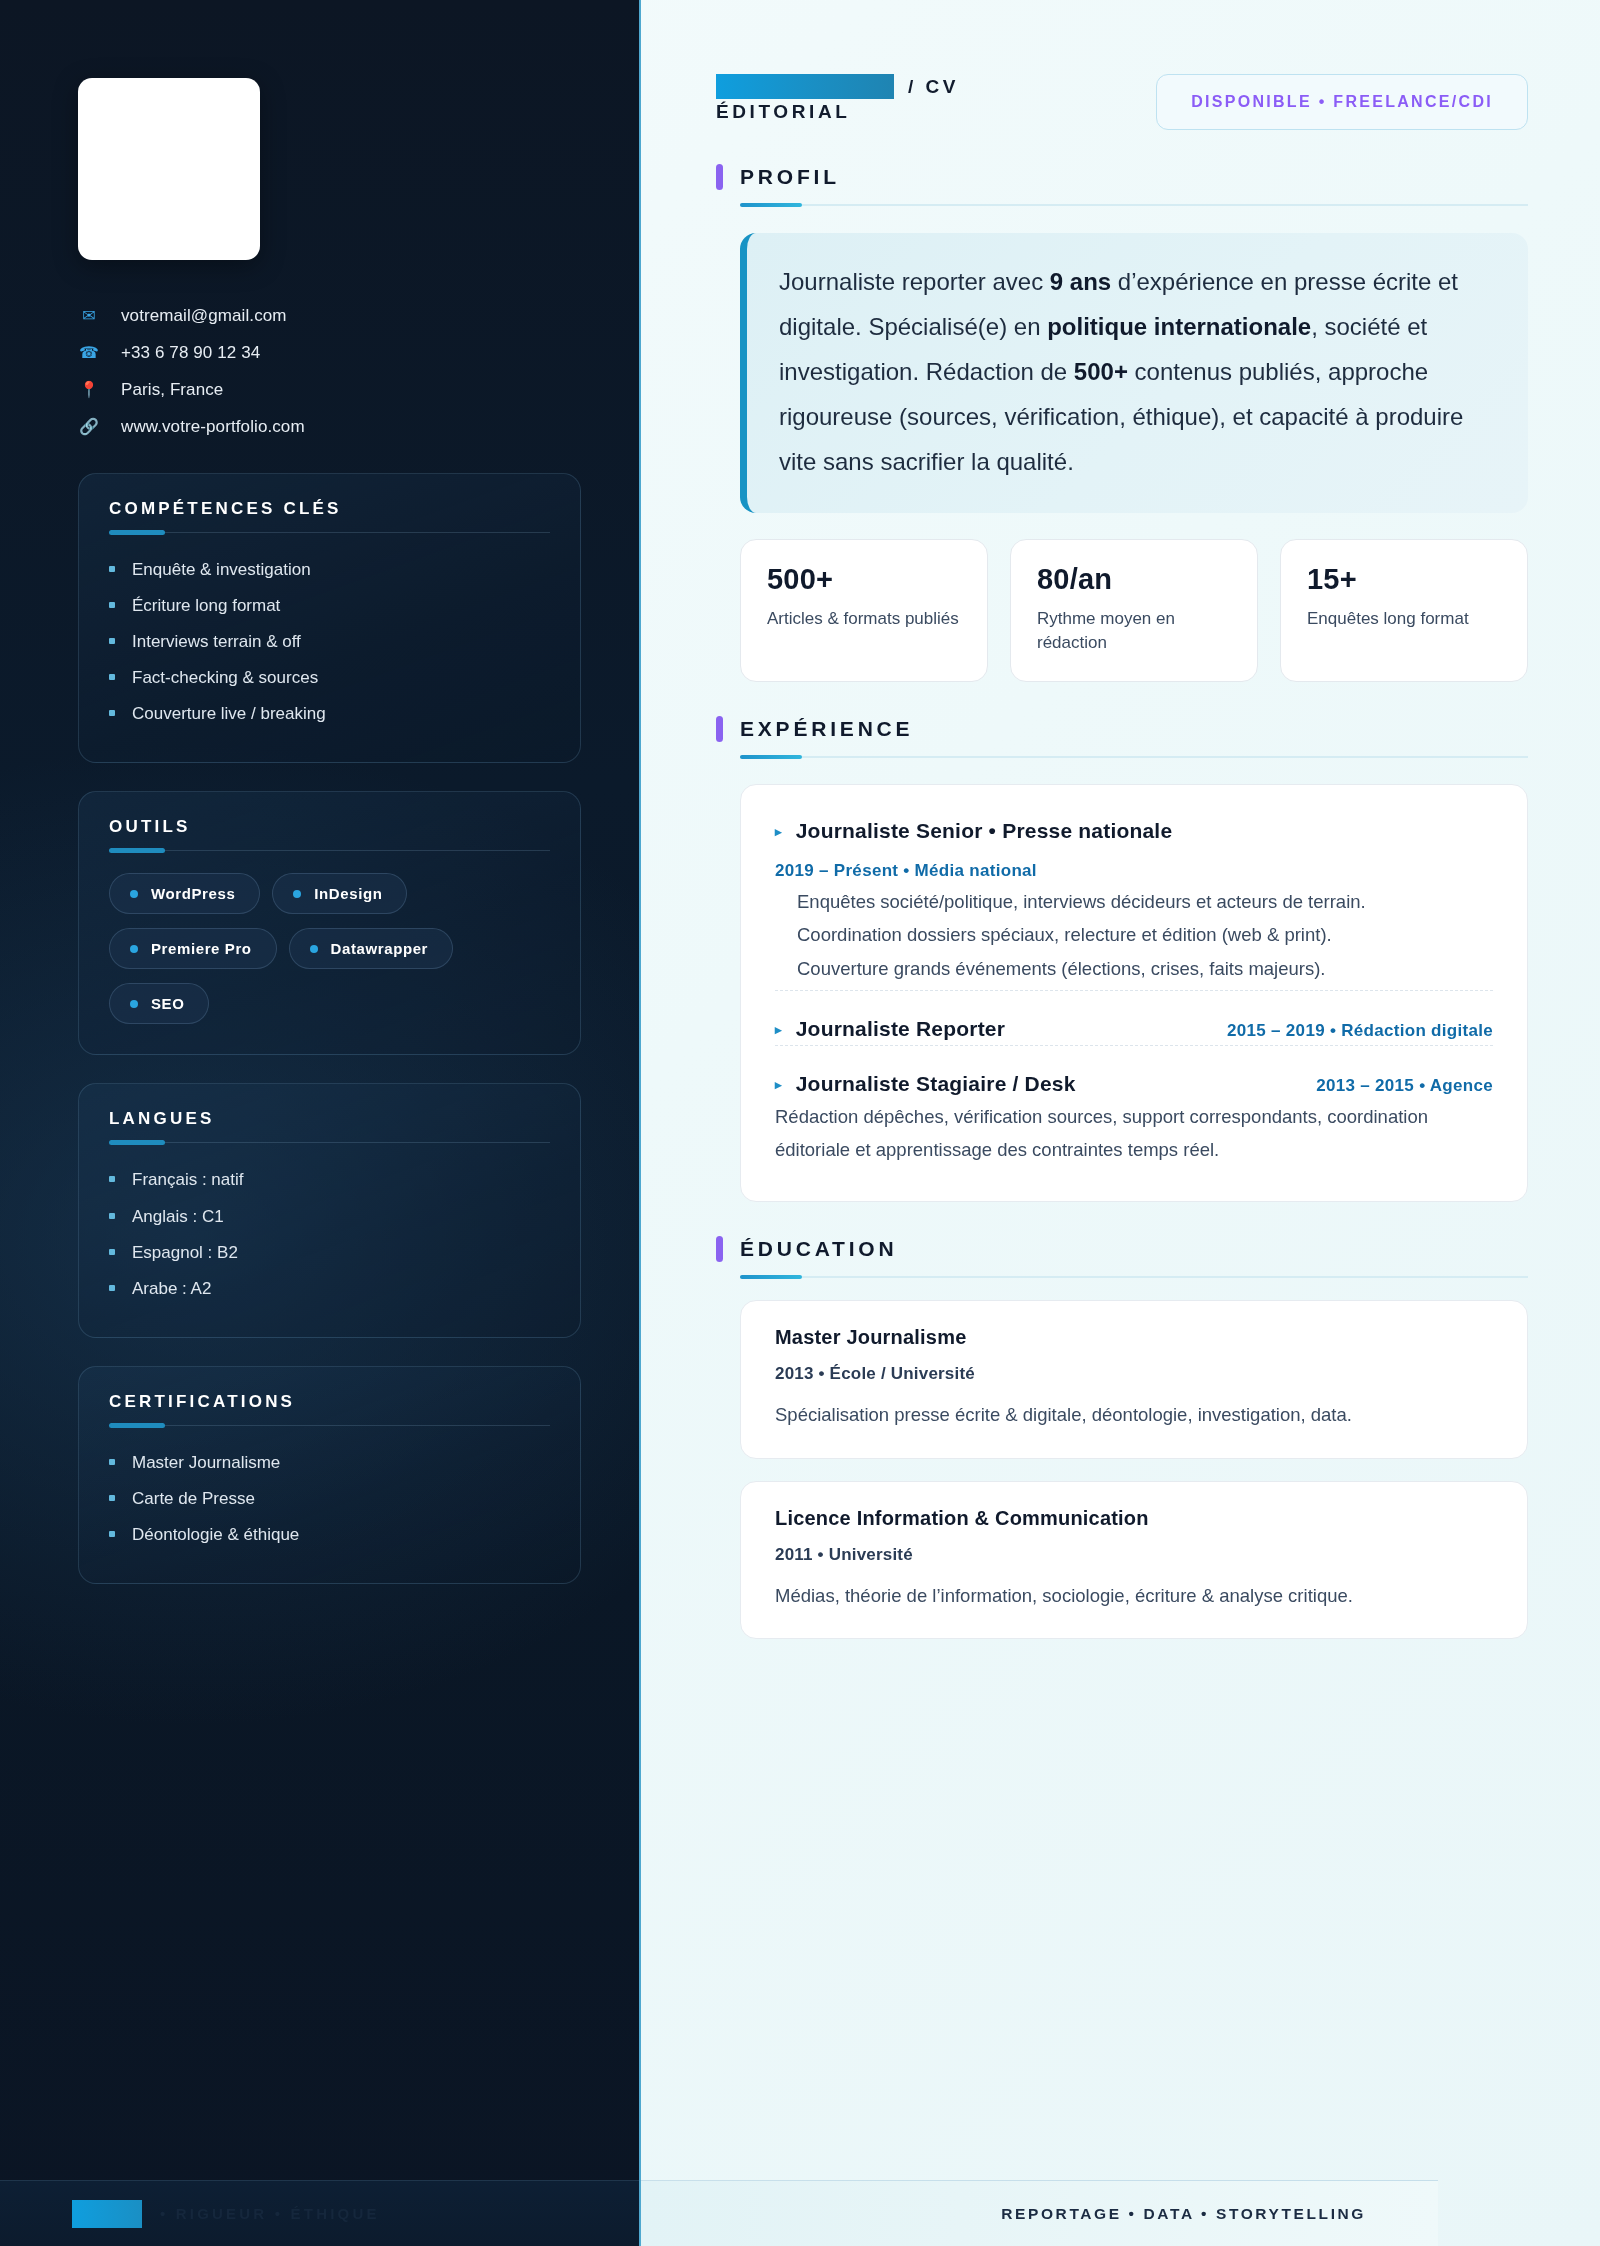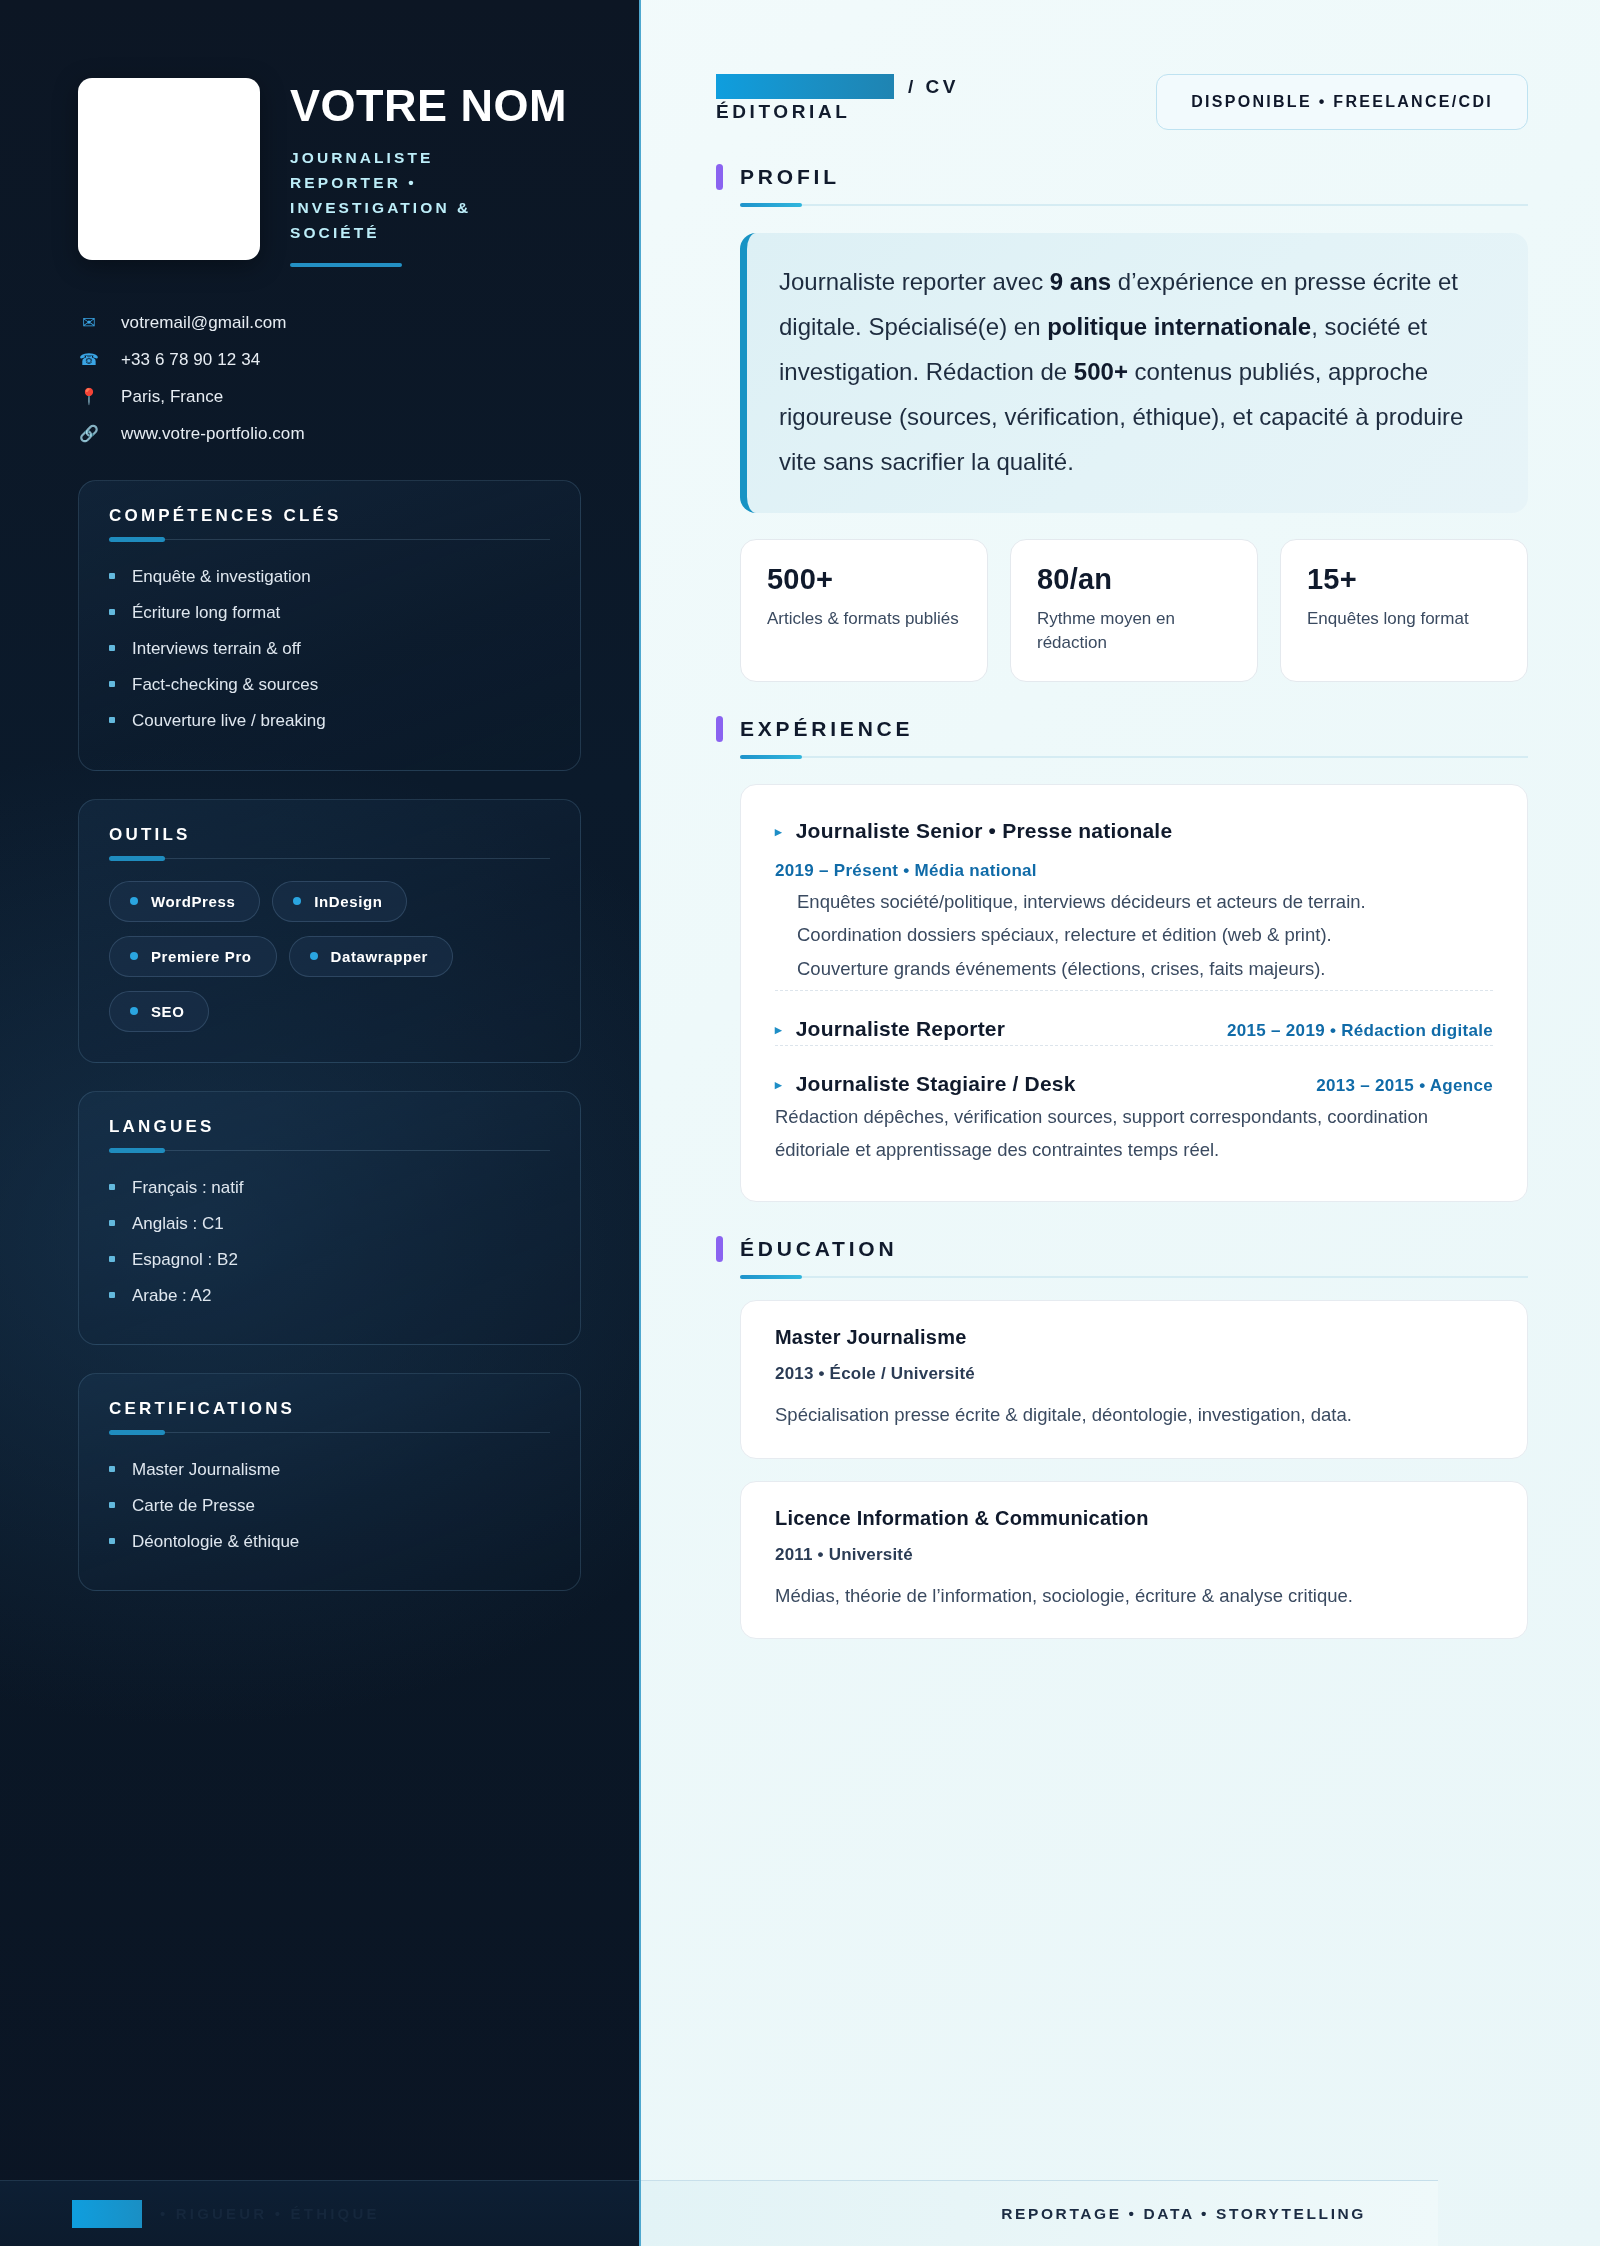--- a/index.html
+++ b/index.html
@@ -245,21 +245,21 @@
   }
 
   .avail-badge {
     border: 1.5px solid #bee2f1;
     border-radius: 12px;
     background: #f2fafd;
     padding: 18px 34px;
     font-size: 16px;
     font-weight: 800;
     letter-spacing: 2.3px;
-    color: #0f172a;
+    color: #8b5cf6;
     white-space: nowrap;
   }
 
   
   .section { margin-top: 34px; }
 
   .sec-head {
     display: flex;
     align-items: center;
     gap: 17px;
@@ -498,25 +498,20 @@
 </head>
 <body>
 
 <div class="page">
 
   <aside class="sidebar">
     <div class="sidebar-inner">
 
       <div class="id-row">
         <div class="photo-frame"></div>
-        <div class="id-text">
-          <div class="name">VOTRE NOM</div>
-          <div class="role">JOURNALISTE REPORTER • INVESTIGATION &amp; SOCIÉTÉ</div>
-          <div class="name-rule"></div>
-        </div>
       </div>
 
       <div class="contact" id="contact-list">
           <div class="contact-row">
             <span class="contact-ico" style="color: rgb(58, 165, 229);">✉</span>
             <span class="contact-txt">votremail@gmail.com</span>
           </div>
           <div class="contact-row">
             <span class="contact-ico" style="color: rgb(58, 165, 229);">☎</span>
             <span class="contact-txt">+33 6 78 90 12 34</span>

